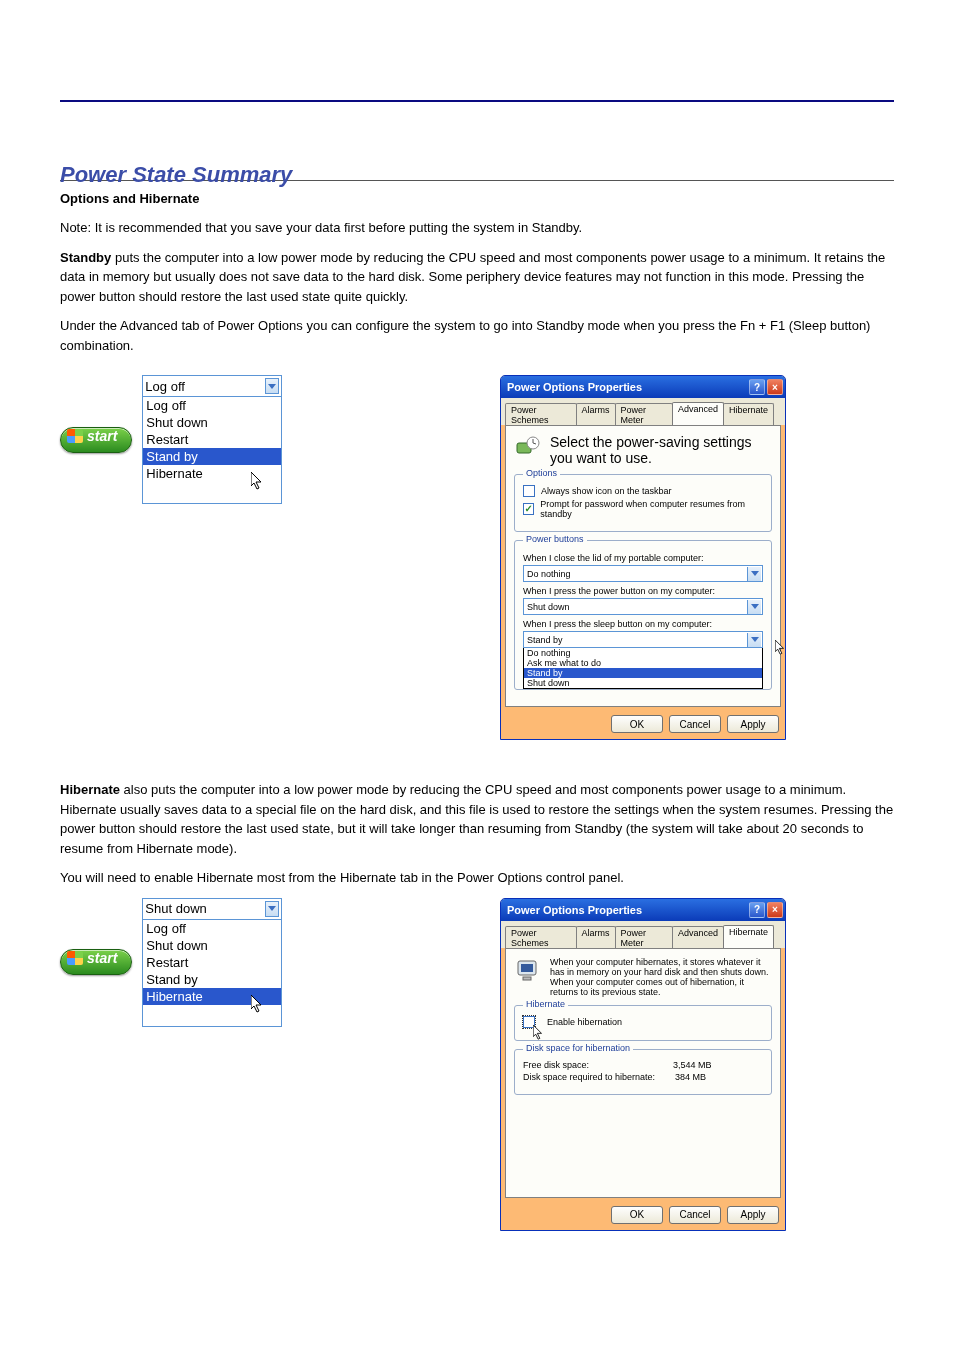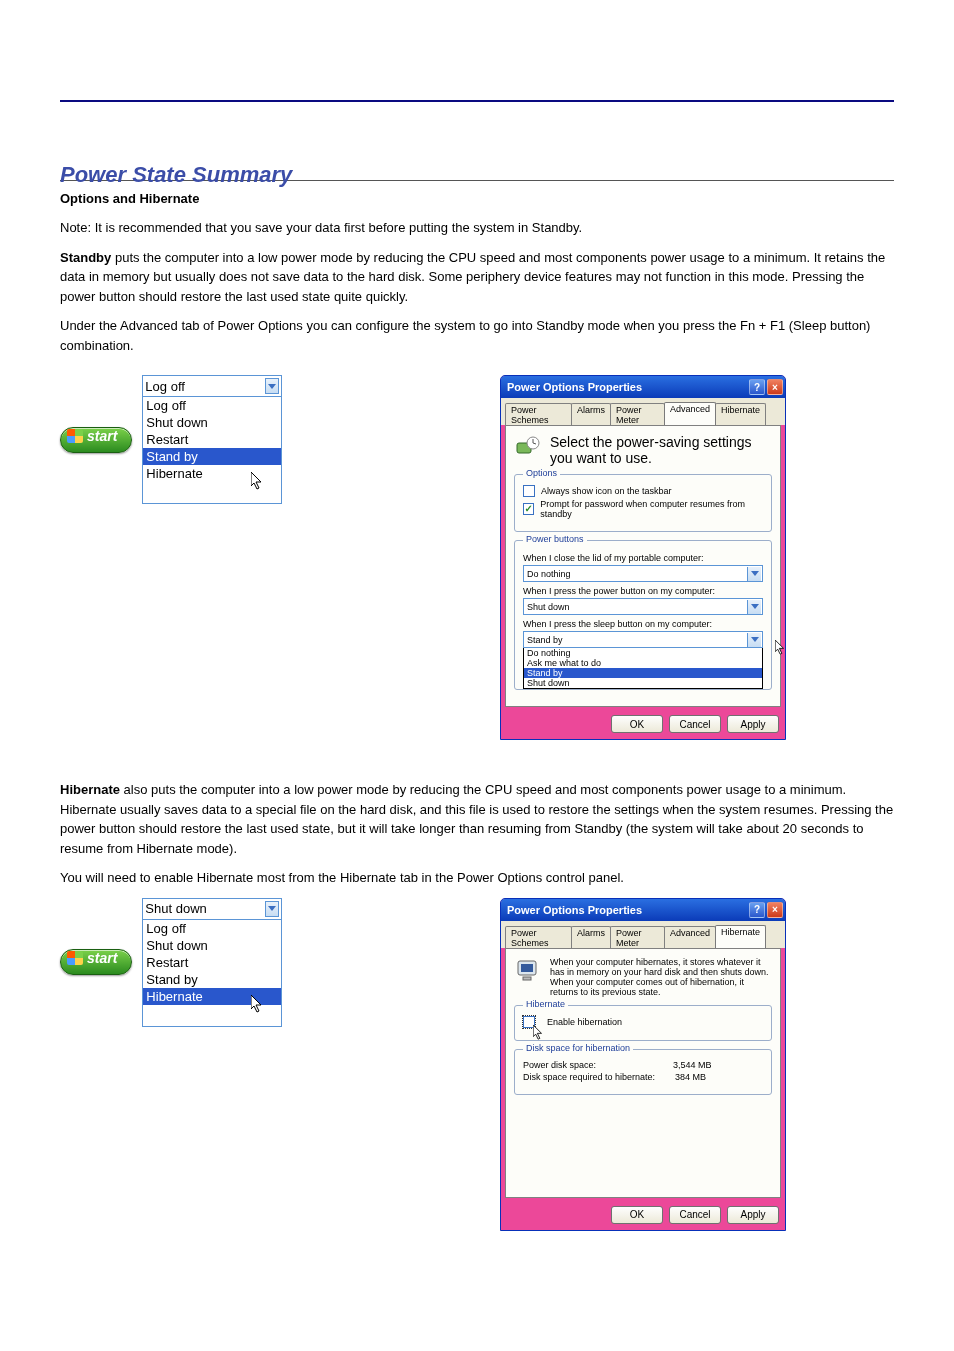--- a/index.html
+++ b/index.html
@@ -99,21 +99,21 @@
   .cursor {
     position: relative;
     left: 108px;
     top: -10px;
   }
   .cursor svg { width: 14px; height: 18px; }
 
   
   .dialog {
     width: 286px;
-    background: #ec4899;
+    background: #fdba74;
     border: 1px solid #0830b9;
     border-radius: 5px 5px 0 0;
     font-family: "Tahoma", Arial, sans-serif;
     font-size: 10px;
   }
   .titlebar {
     height: 22px;
     background: linear-gradient(#2a6fe1, #0b3bb8);
     display: flex; align-items: center; justify-content: space-between;
     padding: 0 2px 0 6px;
@@ -124,21 +124,21 @@
   .t-btn {
     width: 16px; height: 16px; border-radius: 2px;
     display:flex; align-items:center; justify-content:center;
     color:#fff; font-weight:bold; font-size: 10px;
     background: linear-gradient(#6aa0f0,#2a57cc);
     border: 1px solid #fff6;
   }
   .t-btn.close { background: linear-gradient(#f08060,#cc3a1a); color:#fff; }
   .tabstrip {
     display: flex;
-    padding: 4px 20px 0 4px;
+    padding: 4px 12px 0 4px;
     gap: 0;
     background: #ece9d8;
   }
   .tab {
     border: 1px solid #808080;
     border-bottom: none;
     background: #ece9d8;
     padding: 1px 5px;
     font-size: 9px;
     margin-right: -1px;
@@ -431,21 +431,21 @@
                 <svg viewBox="0 0 14 18">
                     <path d="M0 0 L0 14 L3 11 L6 17 L8 16 L5 10 L10 10 Z" fill="#fff" stroke="#000" stroke-width="1"></path>
                   </svg>
               </div>
               <span>Enable hibernation</span>
             </div>
           </div>
           <div class="groupbox">
             <span class="legend">Disk space for hibernation</span>
             <div class="kv">
-              <span class="k">Power disk space:</span>
+              <span class="k">Free disk space:</span>
               <span>3,544 MB</span>
             </div>
             <div class="kv">
               <span class="k">Disk space required to hibernate:</span>
               <span>384 MB</span>
             </div>
           </div>
         </div>
         <div class="btn-row">
           <div class="xpbtn">OK</div>

